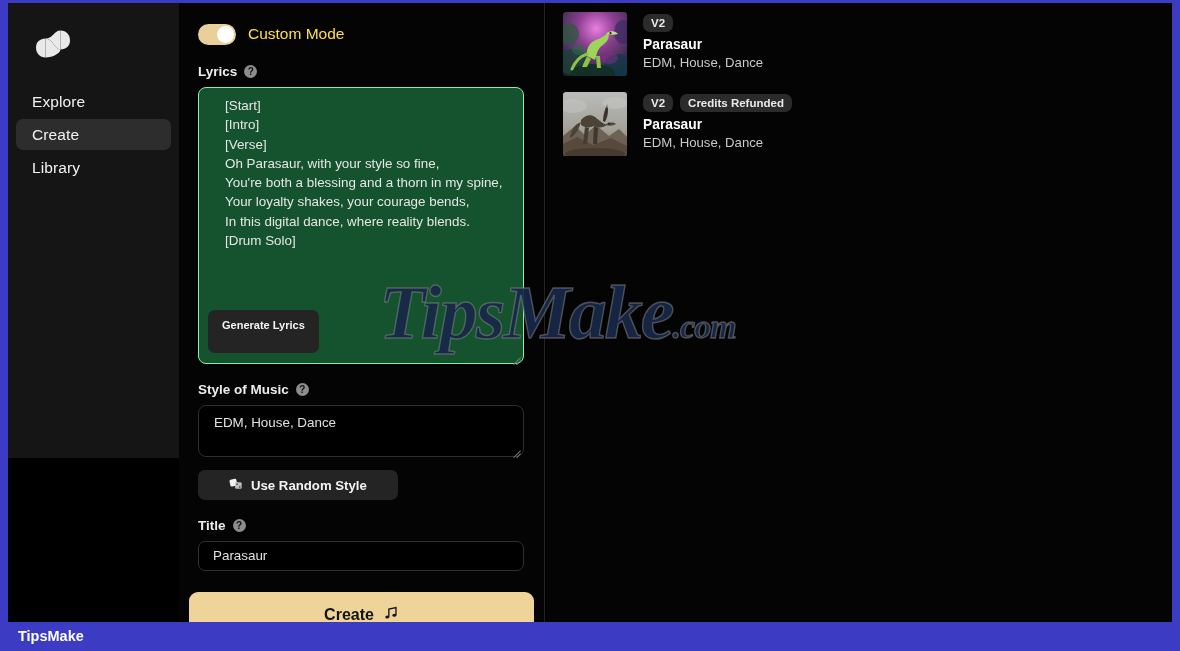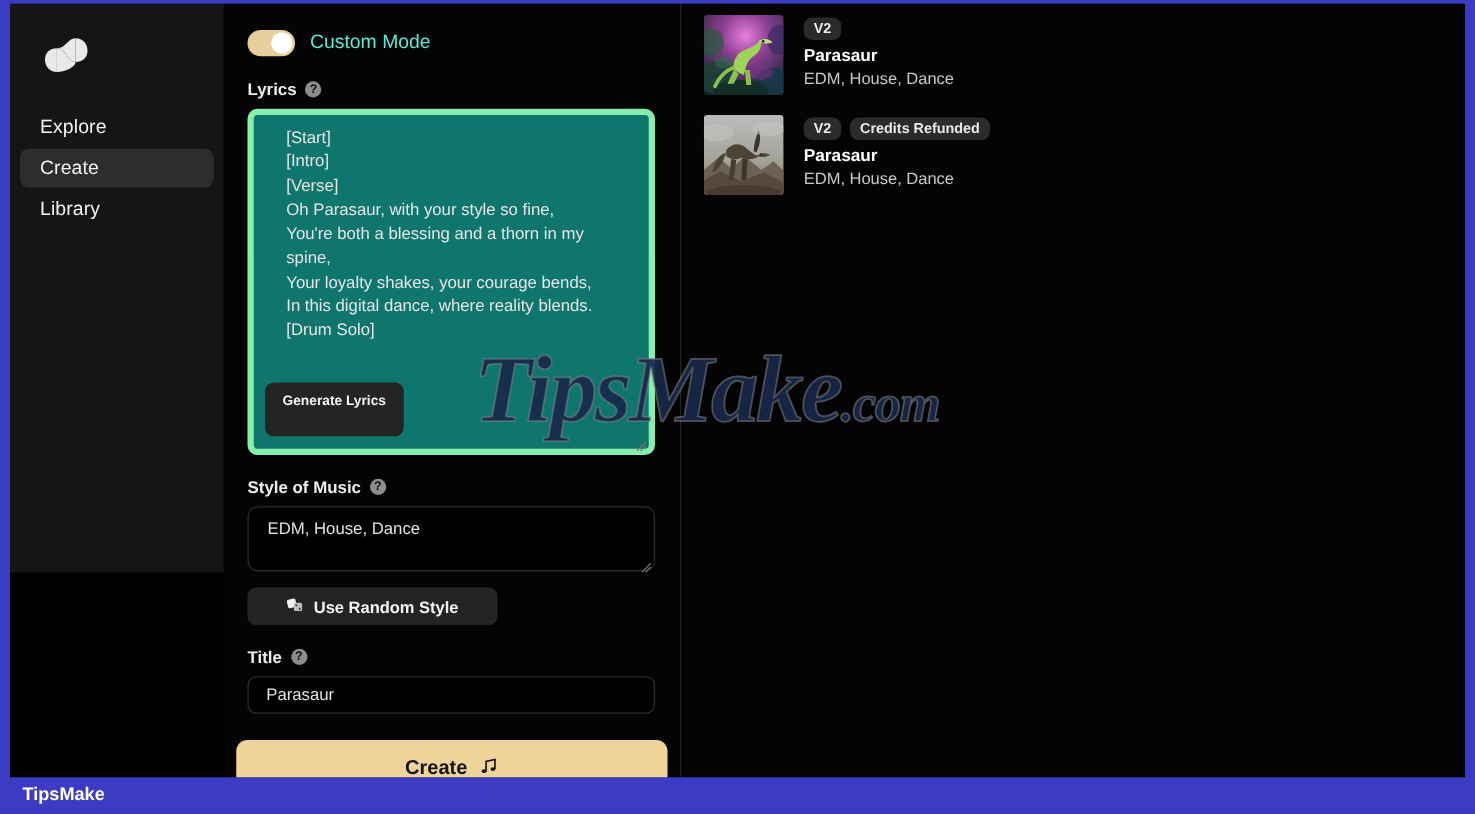--- a/index.html
+++ b/index.html
@@ -110,21 +110,21 @@
     content: "";
     position: absolute;
     right: 2px;
     top: 2px;
     width: 17px;
     height: 17px;
     border-radius: 50%;
     background: #ffffff;
   }
   #custom-mode-label {
-    color: #5eead4;
+    color: #fde047;
     font-size: 15.5px;
   }
 
   
   .field-label {
     display: flex;
     align-items: center;
     gap: 7px;
     color: #ededed;
     font-size: 13.5px;
@@ -144,23 +144,23 @@
     text-align: center;
     flex: none;
     cursor: pointer;
   }
 
   
   #lyrics-box {
     position: relative;
     width: 326px;
     height: 277px;
-    border: 5px solid #86efac;
+    border: 1px solid #86efac;
     border-radius: 8px;
-    background: #0f766e;
+    background: #14532d;
   }
   #lyrics-text {
     position: absolute;
     left: 26px;
     top: 8px;
     right: 14px;
     color: #e6e6e6;
     font-size: 13.4px;
     line-height: 19.3px;
     white-space: pre-wrap;
@@ -346,21 +346,21 @@
     font-size: 76px;
     letter-spacing: -2px;
     color: rgba(24, 40, 74, 0.92);
     -webkit-text-stroke: 1.4px rgba(132,132,132,0.55);
     pointer-events: none;
     white-space: nowrap;
     line-height: 1;
     z-index: 50;
   }
   #watermark .wm-com {
-    font-size: 42px;
+    font-size: 34px;
     letter-spacing: -1px;
     margin-top: 32px;
   }
 
   
   #bottom-bar {
     position: absolute;
     left: 0;
     bottom: 0;
     width: 1180px;

